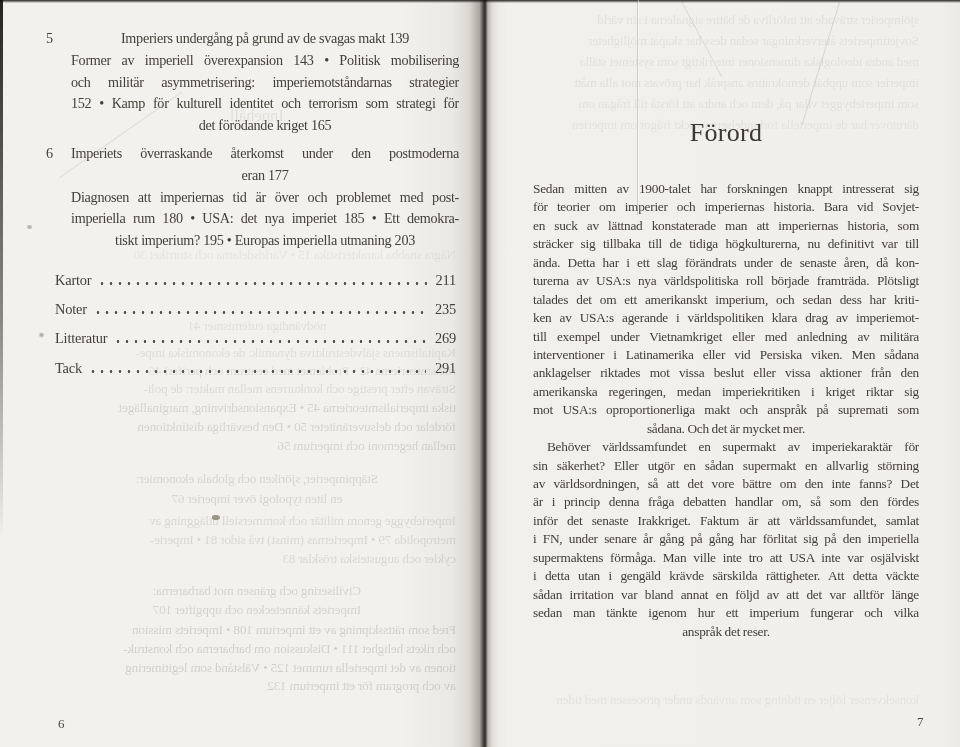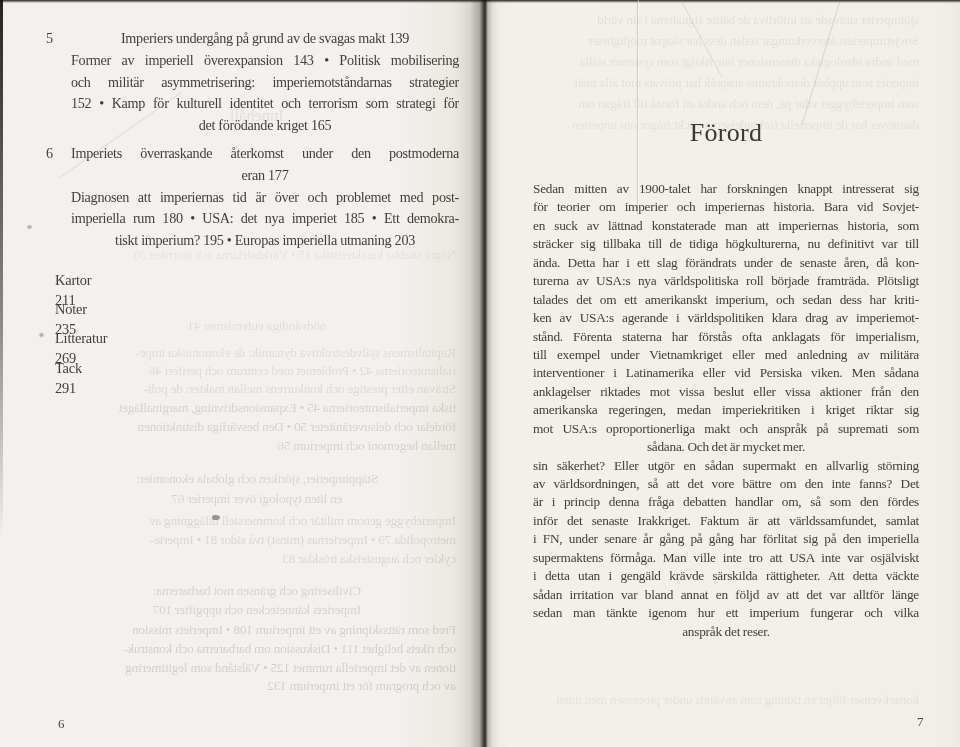--- a/index.html
+++ b/index.html
@@ -17,21 +17,21 @@
     background:linear-gradient(to bottom,rgba(18,16,12,0.9),rgba(18,16,12,0.35) 65%,rgba(18,16,12,0));}
   .edge-left{position:absolute;top:0;left:0;width:3px;height:540px;
     background:linear-gradient(to bottom,rgba(14,13,10,0.9),rgba(14,13,10,0.45) 60%,rgba(14,13,10,0));}
 
   
   .chapter{position:absolute;left:71px;width:388px;font-size:14.2px;line-height:21.8px;letter-spacing:-0.3px;}
   .chnum{position:absolute;left:-25px;top:0;}
   .ln{height:21.8px;overflow:hidden;text-align:center;}
   .j{text-align:justify;text-align-last:justify;}
   .tocrow{position:absolute;left:55px;width:401px;display:flex;align-items:baseline;
-          font-size:14.4px;letter-spacing:-0.2px;flex-direction:column;}
+          font-size:14.4px;letter-spacing:-0.2px;}
   .leader{flex:1;height:5px;margin:0 9px 3px 9px;align-self:flex-end;
     background-image:radial-gradient(circle at 2px 2.5px,#514e43 1.05px,rgba(81,78,67,0) 1.6px);
     background-size:9px 5px;background-repeat:repeat-x;}
   .pagenum{position:absolute;font-size:13px;color:#4a473f;}
   .pagenum-left{left:58px;top:716px;}
   .pagenum-right{left:917px;top:714px;}
 
   
   .forord{position:absolute;left:533px;top:118px;width:386px;text-align:center;
           font-size:26px;letter-spacing:0.3px;color:#3c3931;}
@@ -148,27 +148,27 @@
 
   <div class="body">
     <div class="bl j">Sedan mitten av 1900-talet har forskningen knappt intresserat sig</div>
     <div class="bl j">för teorier om imperier och imperiernas historia. Bara vid Sovjet-</div>
     <div class="bl j">en suck av lättnad konstaterade man att imperiernas historia, som</div>
     <div class="bl j">sträcker sig tillbaka till de tidiga högkulturerna, nu definitivt var till</div>
     <div class="bl j">ända. Detta har i ett slag förändrats under de senaste åren, då kon-</div>
     <div class="bl j">turerna av USA:s nya världspolitiska roll började framträda. Plötsligt</div>
     <div class="bl j">talades det om ett amerikanskt imperium, och sedan dess har kriti-</div>
     <div class="bl j">ken av USA:s agerande i världspolitiken klara drag av imperiemot-</div>
-    <div class="bl j">stånd. Förenta staterna har förstås ofta anklagats för imperialism,</div>
     <div class="bl j">till exempel under Vietnamkriget eller med anledning av militära</div>
     <div class="bl j">interventioner i Latinamerika eller vid Persiska viken. Men sådana</div>
     <div class="bl j">anklagelser riktades mot vissa beslut eller vissa aktioner från den</div>
     <div class="bl j">amerikanska regeringen, medan imperiekritiken i kriget riktar sig</div>
     <div class="bl j">mot USA:s oproportionerliga makt och anspråk på supremati som</div>
     <div class="bl">sådana. Och det är mycket mer.</div>
+    <div class="bl j ind">Behöver världssamfundet en supermakt av imperiekaraktär för</div>
     <div class="bl j">sin säkerhet? Eller utgör en sådan supermakt en allvarlig störning</div>
     <div class="bl j">av världsordningen, så att det vore bättre om den inte fanns? Det</div>
     <div class="bl j">är i princip denna fråga debatten handlar om, så som den fördes</div>
     <div class="bl j">inför det senaste Irakkriget. Faktum är att världssamfundet, samlat</div>
     <div class="bl j">i FN, under senare år gång på gång har förlitat sig på den imperiella</div>
     <div class="bl j">supermaktens förmåga. Man ville inte tro att USA inte var osjälviskt</div>
     <div class="bl j">i detta utan i gengäld krävde särskilda rättigheter. Att detta väckte</div>
     <div class="bl j">sådan irritation var bland annat en följd av att det var alltför länge</div>
     <div class="bl j">sedan man tänkte igenom hur ett imperium fungerar och vilka</div>
     <div class="bl">anspråk det reser.</div>

